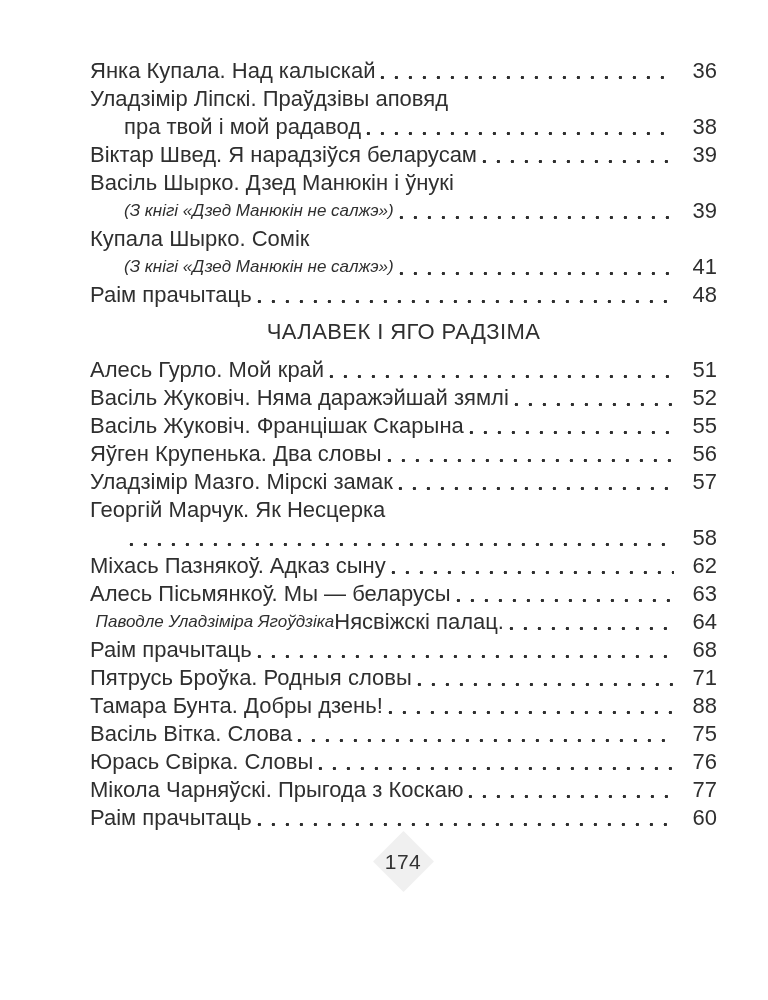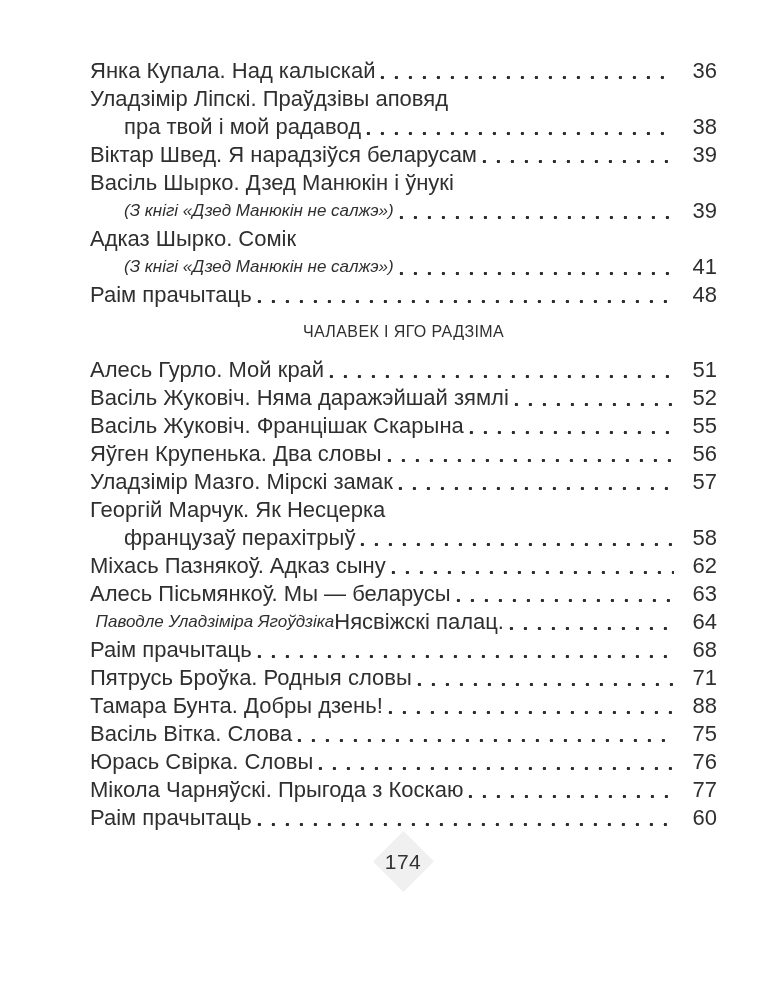--- a/index.html
+++ b/index.html
@@ -42,21 +42,21 @@
     background-position: left center;
   }
   .num {
     margin-left: 16px;
     white-space: nowrap;
   }
   .heading {
     text-align: center;
     margin: 9px 0 10px 0;
     letter-spacing: 0.4px;
-    font-size: 16px;
+    font-size: 22px;
   }
   .badge-row {
     display: flex;
     justify-content: center;
   }
   .diamond {
     width: 43px;
     height: 43px;
     margin-top: 8px;
     background: #f0f0f0;
@@ -98,21 +98,21 @@
   </div>
   <div class="row">
     <span class="t">Васіль Шырко. Дзед Манюкін і ўнукі</span>
   </div>
   <div class="row ind">
     <span class="t i">(З кнігі «Дзед Манюкін не салжэ»)</span>
     <span class="leader"></span>
     <span class="num">39</span>
   </div>
   <div class="row">
-    <span class="t">Адказ Шырко. Сомік</span>
+    <span class="t">Купала Шырко. Сомік</span>
   </div>
   <div class="row ind">
     <span class="t i">(З кнігі «Дзед Манюкін не салжэ»)</span>
     <span class="leader"></span>
     <span class="num">41</span>
   </div>
   <div class="row">
     <span class="t">Раім прачытаць</span>
     <span class="leader"></span>
     <span class="num">48</span>
@@ -142,21 +142,20 @@
   </div>
   <div class="row">
     <span class="t">Уладзімір Мазго. Мірскі замак</span>
     <span class="leader"></span>
     <span class="num">57</span>
   </div>
   <div class="row">
     <span class="t">Георгій Марчук. Як Несцерка</span>
   </div>
   <div class="row ind">
-    <span class="t">французаў перахітрыў</span>
     <span class="leader"></span>
     <span class="num">58</span>
   </div>
   <div class="row">
     <span class="t">Міхась Пазнякоў. Адказ сыну</span>
     <span class="leader"></span>
     <span class="num">62</span>
   </div>
   <div class="row">
     <span class="t">Алесь Пісьмянкоў. Мы — беларусы</span>

